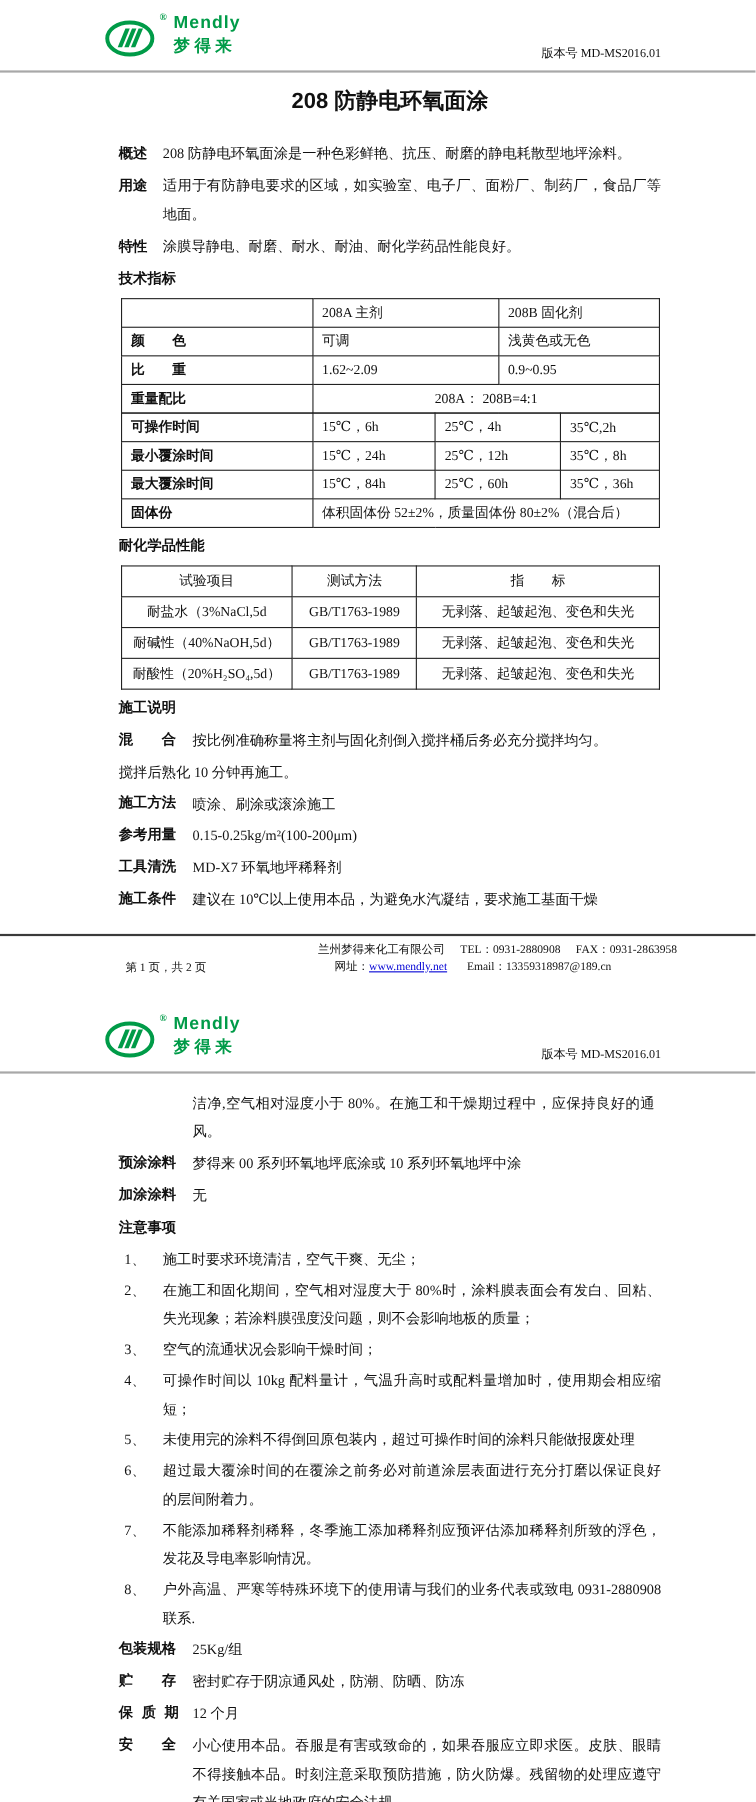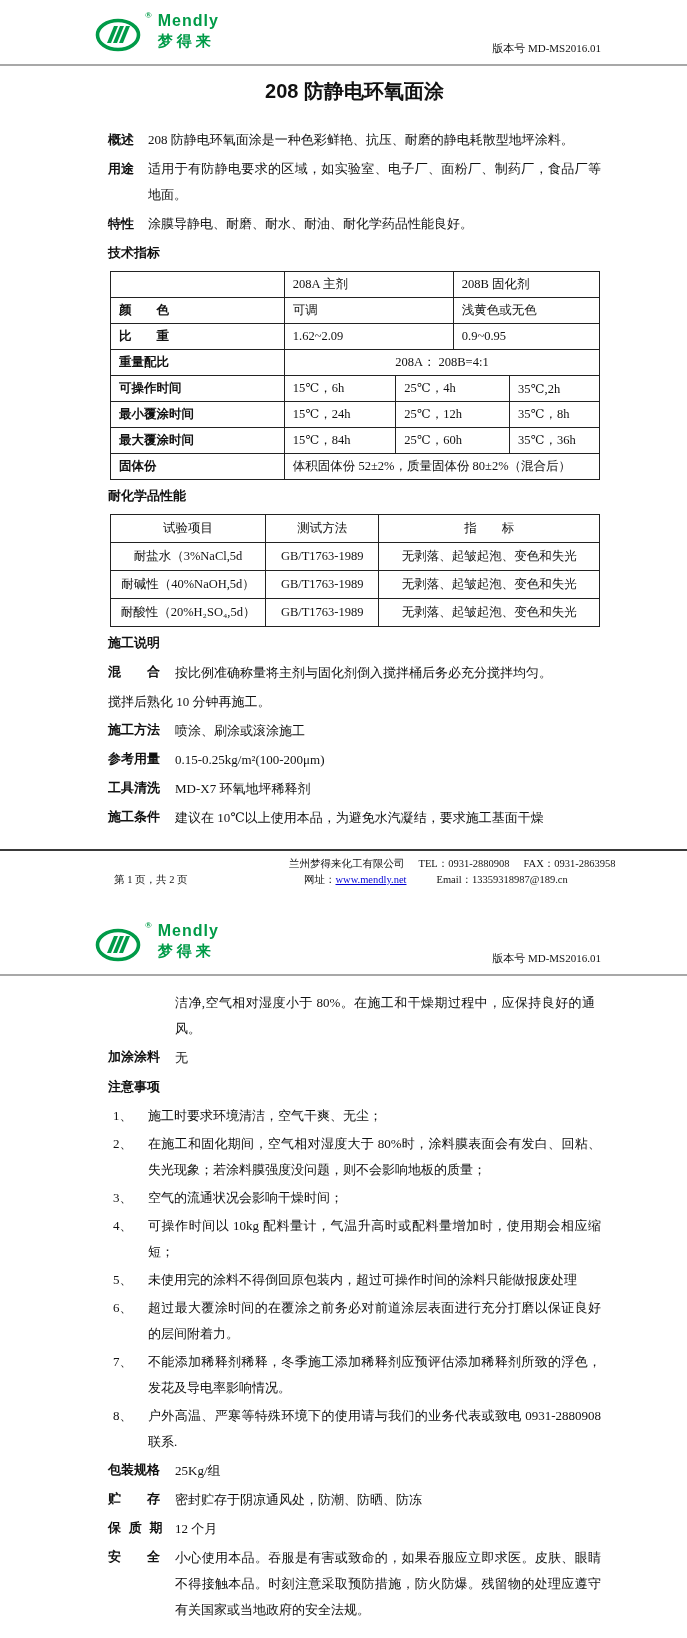--- a/index.html
+++ b/index.html
@@ -34,21 +34,21 @@
   .chem td{text-align:center;white-space:nowrap;padding:3px 4px;}
   .flush{line-height:26px;margin:3px 0;}
   .cont-para{margin-left:67px;max-width:420px;line-height:26px;text-align:justify;}
   .note{display:flex;line-height:26px;margin:2px 0;}
   .no{flex:0 0 35px;padding-left:5px;}
   .pgfoot{border-top:2px solid #3a3a3a;margin-top:18px;padding:5px 4px 3px;
           font-size:10.5px;display:flex;align-items:flex-end;}
   .foot-left{margin-left:110px;flex:0 0 175px;}
   .foot-mid{flex:1;}
   .foot-line{display:flex;gap:14px;line-height:15px;}
-  .foot-line2{display:flex;gap:30px;line-height:15px;margin-top:1px;padding-left:15px;}
+  .foot-line2{display:flex;gap:18px;line-height:15px;margin-top:1px;padding-left:15px;}
   .lnk{color:#0000d4;text-decoration:underline;}
   .gap-pages{height:20px;}
   a{cursor:pointer;}
 </style>
 </head>
 <body>
 
 <section>
 
   <div class="hdr">
@@ -250,20 +250,24 @@
       </span>
     </div>
     <div class="version">版本号 MD-MS2016.01</div>
   </div>
   <div class="rule-gray"></div>
 
   <div class="content" style="padding-top:14px;">
     <div class="cont-para">洁净,空气相对湿度小于 80%。在施工和干燥期过程中，应保持良好的通风。</div>
 
     <div class="row">
+      <span class="lbl2">预涂涂料</span>
+      <span class="txt">梦得来 00 系列环氧地坪底涂或 10 系列环氧地坪中涂</span>
+    </div>
+    <div class="row">
       <span class="lbl2">加涂涂料</span>
       <span class="txt">无</span>
     </div>
 
     <div class="sec-h">注意事项</div>
 
     <div class="note">
       <span class="no">1、</span>
       <span class="txt">施工时要求环境清洁，空气干爽、无尘；</span>
     </div>

